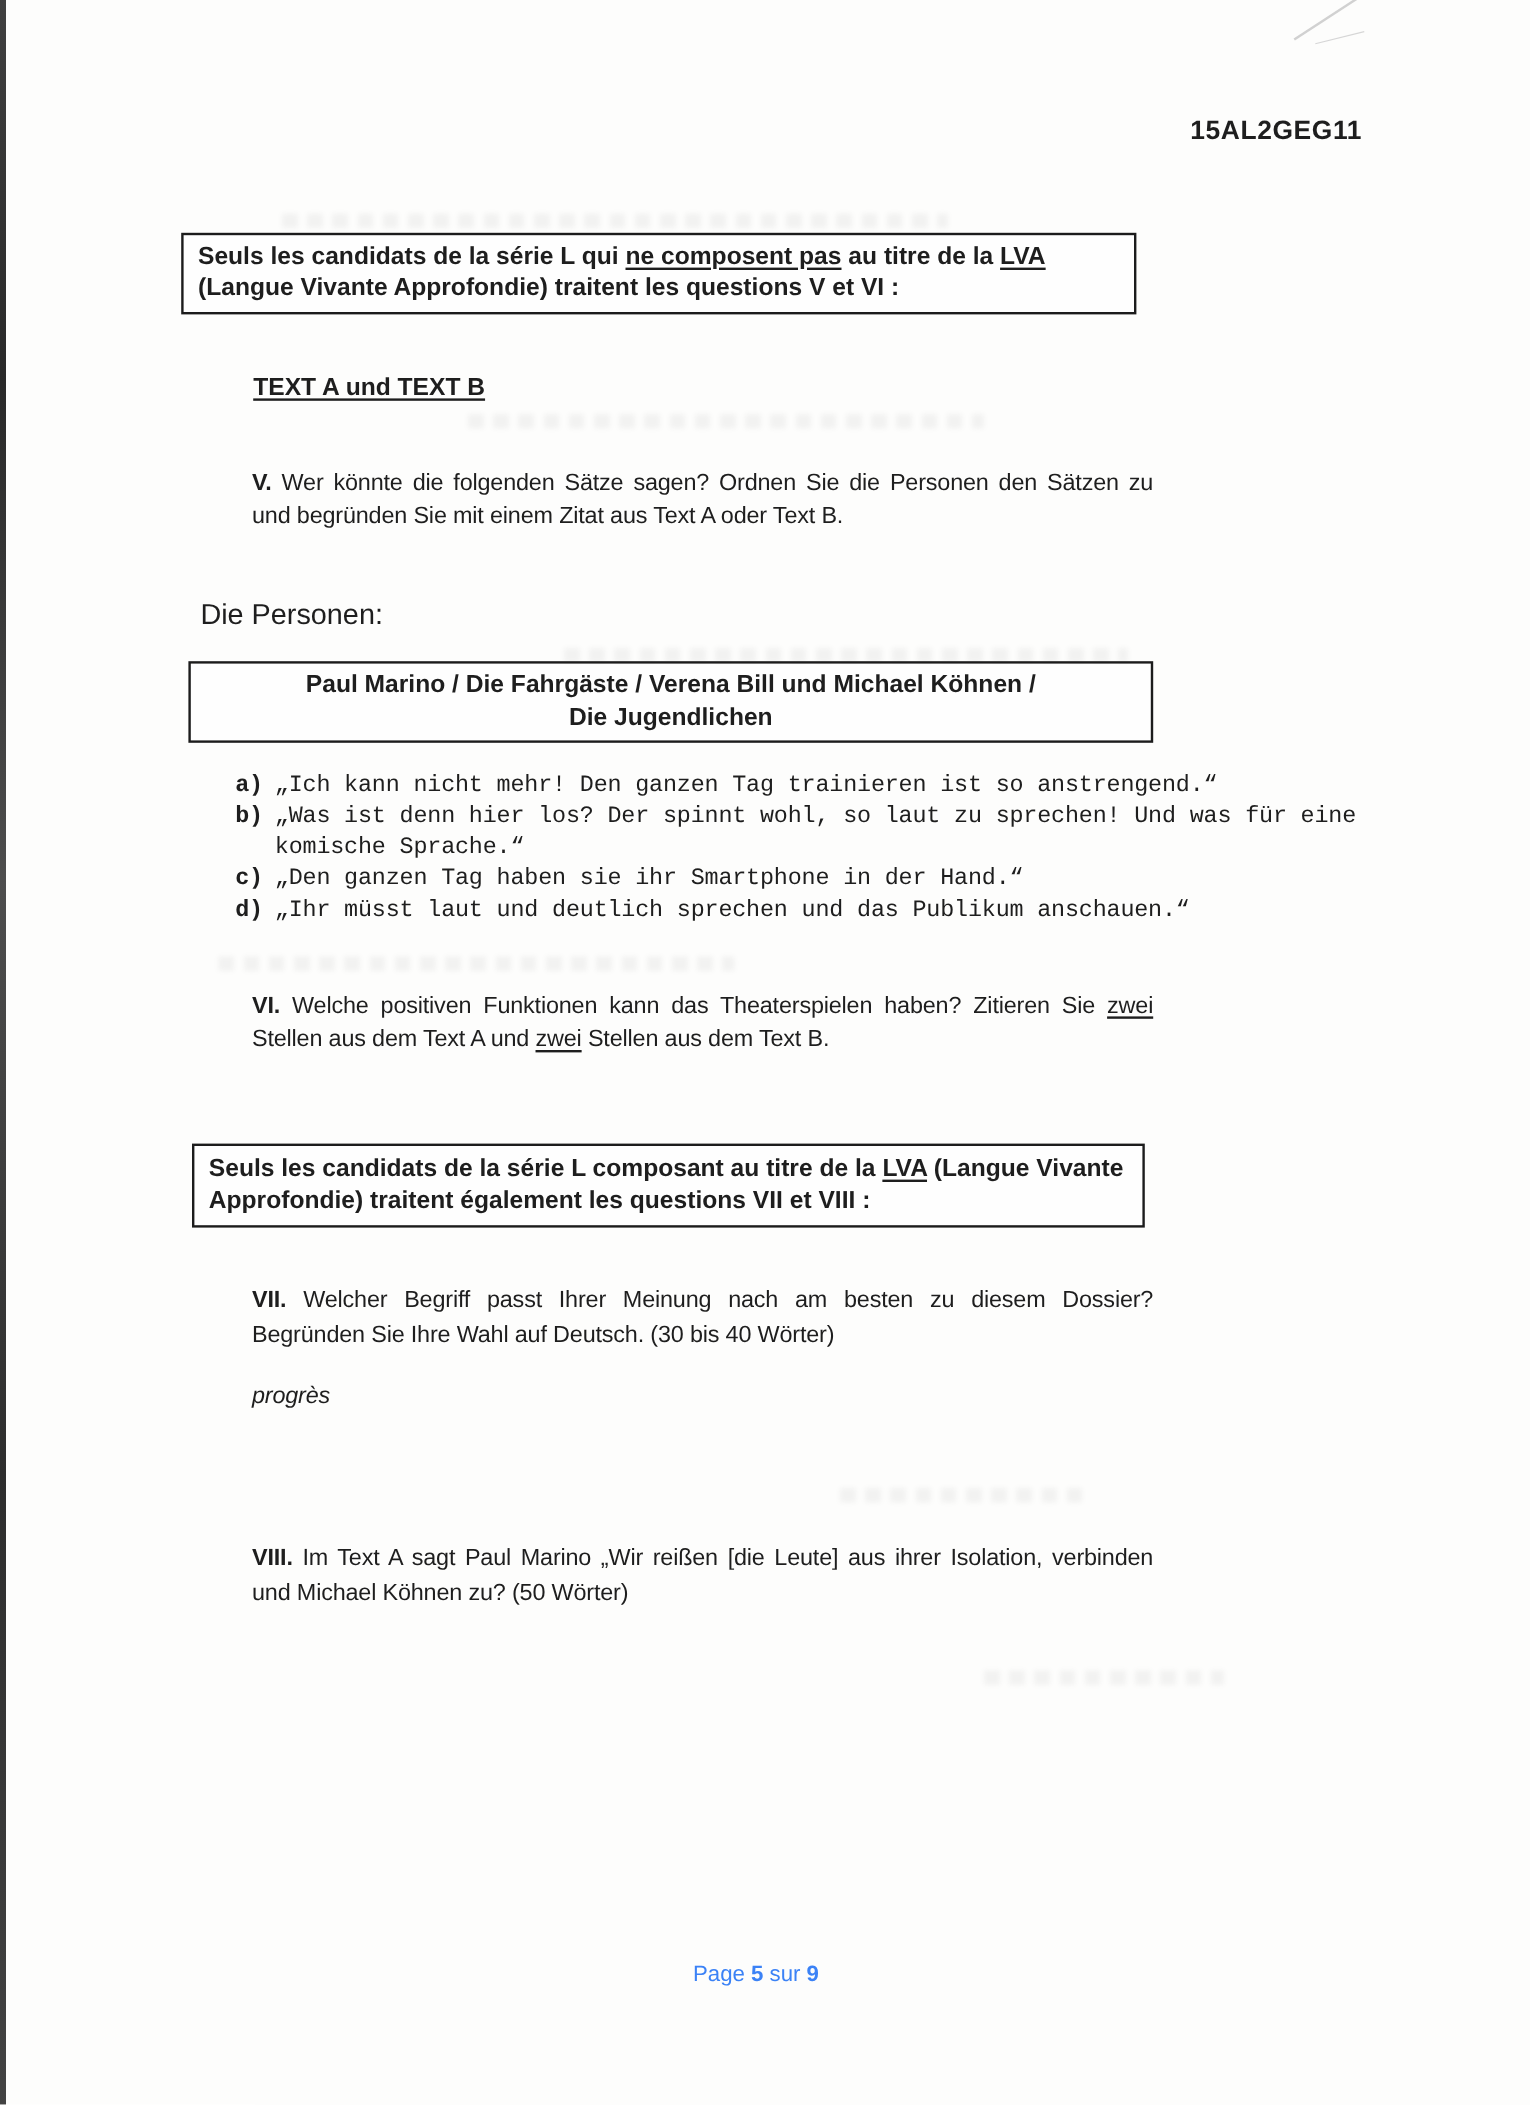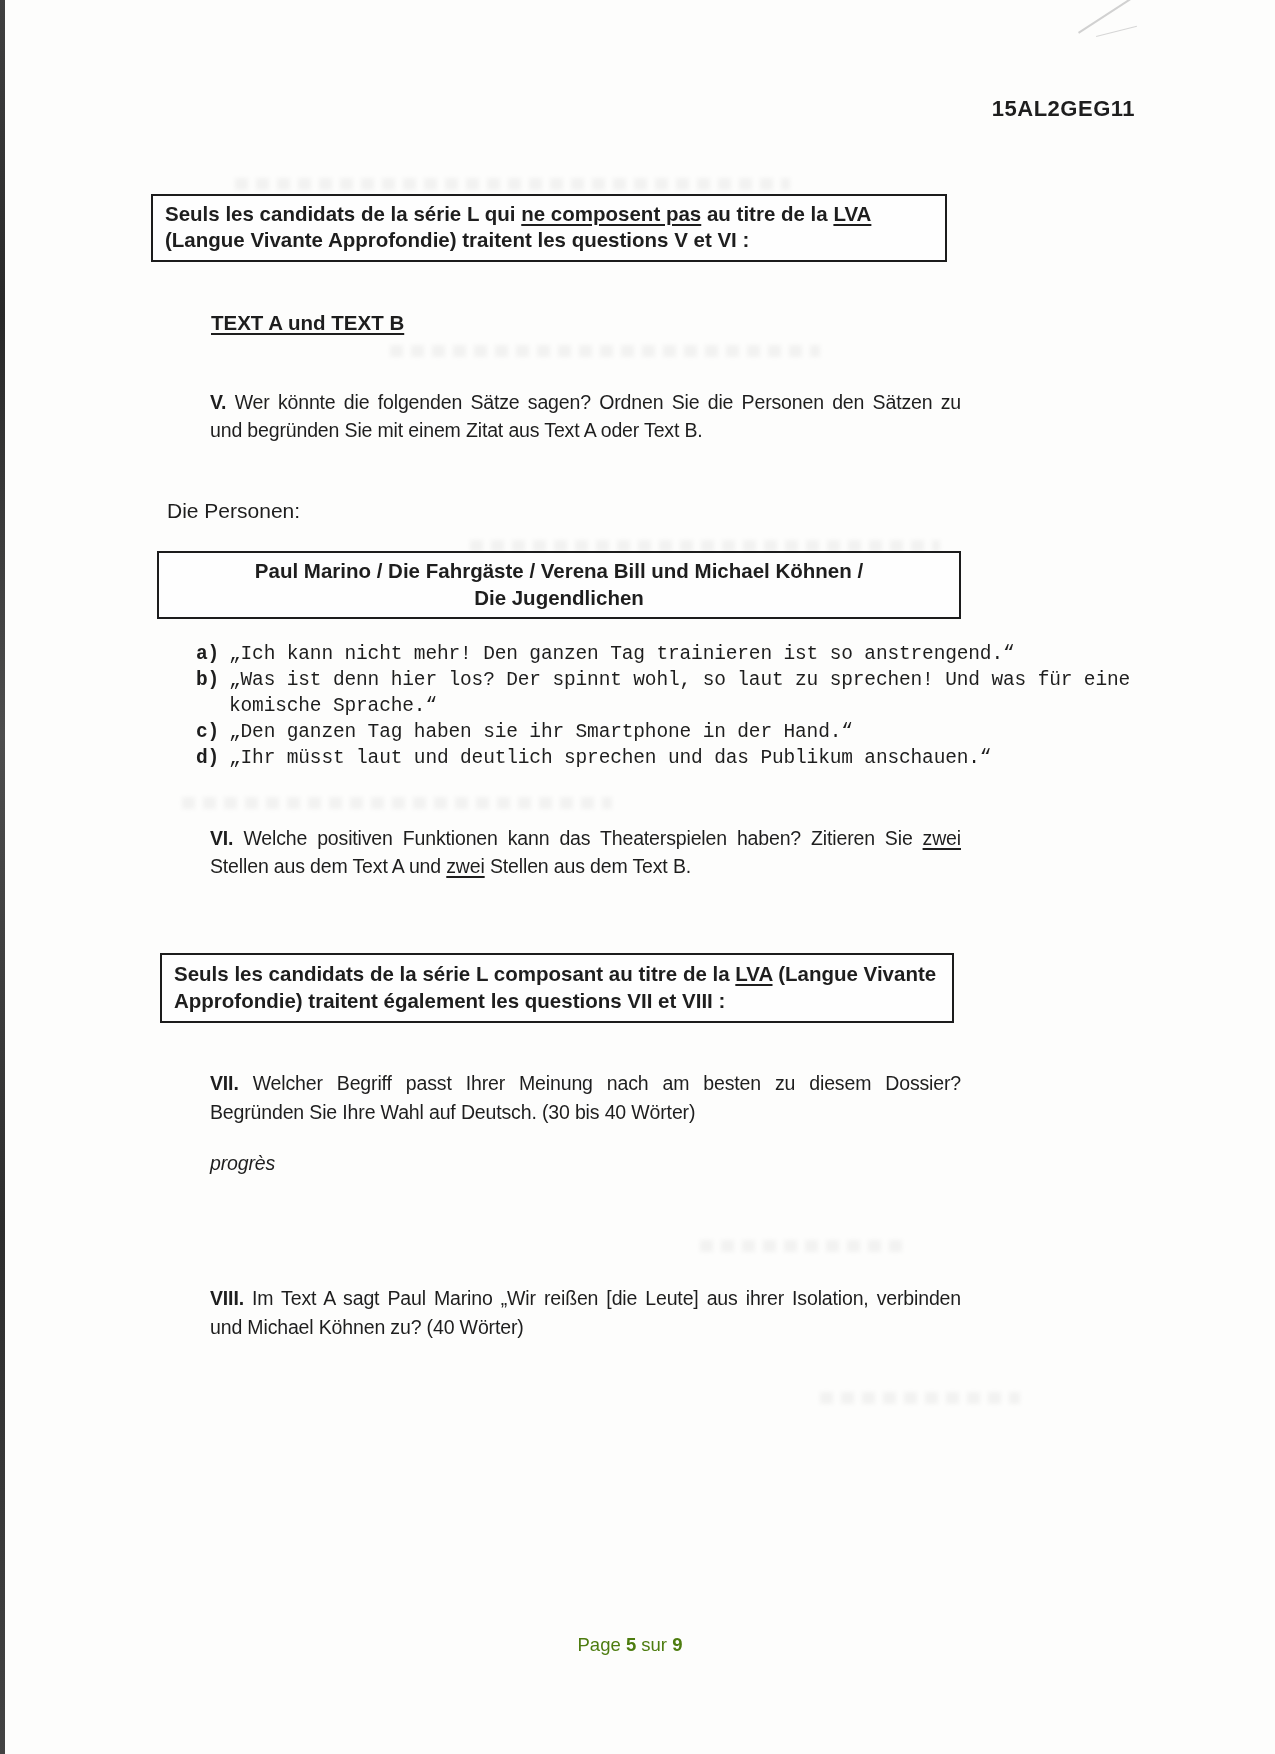--- a/index.html
+++ b/index.html
@@ -26,31 +26,31 @@
   .box .bline{white-space:nowrap;}
   .box1{top:194px;left:151px;width:770px;padding:5px 10px 7px 12px;}
   .box2{top:551px;left:157px;width:784px;padding:4px 8px 6px;text-align:center;line-height:27px;}
   .box3{top:953px;left:160px;width:768px;padding:5px 10px 7px 12px;line-height:27px;}
   .heading{position:absolute;top:311px;left:167px;font-size:20.5px;font-weight:bold;
     text-decoration:underline;text-underline-offset:3px;margin-left:44px;}
   .para{position:absolute;left:167px;width:794px;font-size:19.5px;line-height:28px;letter-spacing:-.15px;}
   .pline{white-space:nowrap;margin-left:43px;}
   .pline.just{text-align:justify;text-align-last:justify;}
   .q5{top:388px;}
-  .label-personen{position:absolute;top:499px;left:167px;font-size:21px;}
+  .label-personen{position:absolute;top:499px;left:167px;font-size:24px;}
   .stmt{position:absolute;left:196px;font-size:19.5px;line-height:26px;letter-spacing:-.15px;white-space:nowrap;font-family:Liberation Mono, monospace;}
   .stmt .lbl{display:inline-block;width:33px;font-weight:bold;}
   .stmt.cont{left:229px;}
   .q6{top:824px;}
   .q7{top:1069px;line-height:29px;}
   .notions{top:1146px;font-style:italic;line-height:34px;}
   .q8{top:1284px;line-height:29px;}
   .qnum{font-weight:bold;}
   .u{text-decoration:underline;text-underline-offset:3px;text-decoration-thickness:2px;}
-  .footer{position:absolute;top:1634px;left:0;width:1260px;text-align:center;font-size:18.5px;color:#4d7c0f;}
+  .footer{position:absolute;top:1634px;left:0;width:1260px;text-align:center;font-size:18.5px;color:#3b82f6;}
   .footer b{font-weight:bold;}
 </style>
 </head>
 <body>
 
 <div class="page">
 
   <div class="edge-strip"></div>
   <div class="crease c1"></div>
   <div class="crease c2"></div>
@@ -102,18 +102,18 @@
     <div class="pline just"><span class="qnum">VII.</span><span> Welcher Begriff passt Ihrer Meinung nach am besten zu diesem Dossier?</span></div>
     <div class="pline">Begründen Sie Ihre Wahl auf Deutsch. (30 bis 40 Wörter)</div>
   </div>
 
   <div class="para notions">
     <div class="pline">progrès</div>
   </div>
 
   <div class="para q8">
     <div class="pline just"><span class="qnum">VIII.</span><span> Im Text A sagt Paul Marino „Wir reißen [die Leute] aus ihrer Isolation, verbinden</span></div>
-    <div class="pline">und Michael Köhnen zu? (40 Wörter)</div>
+    <div class="pline">und Michael Köhnen zu? (50 Wörter)</div>
   </div>
 
   <div class="footer"><span>Page</span> <b>5</b> <span>sur</span> <b>9</b></div>
 
 </div>
 
 </body></html>

